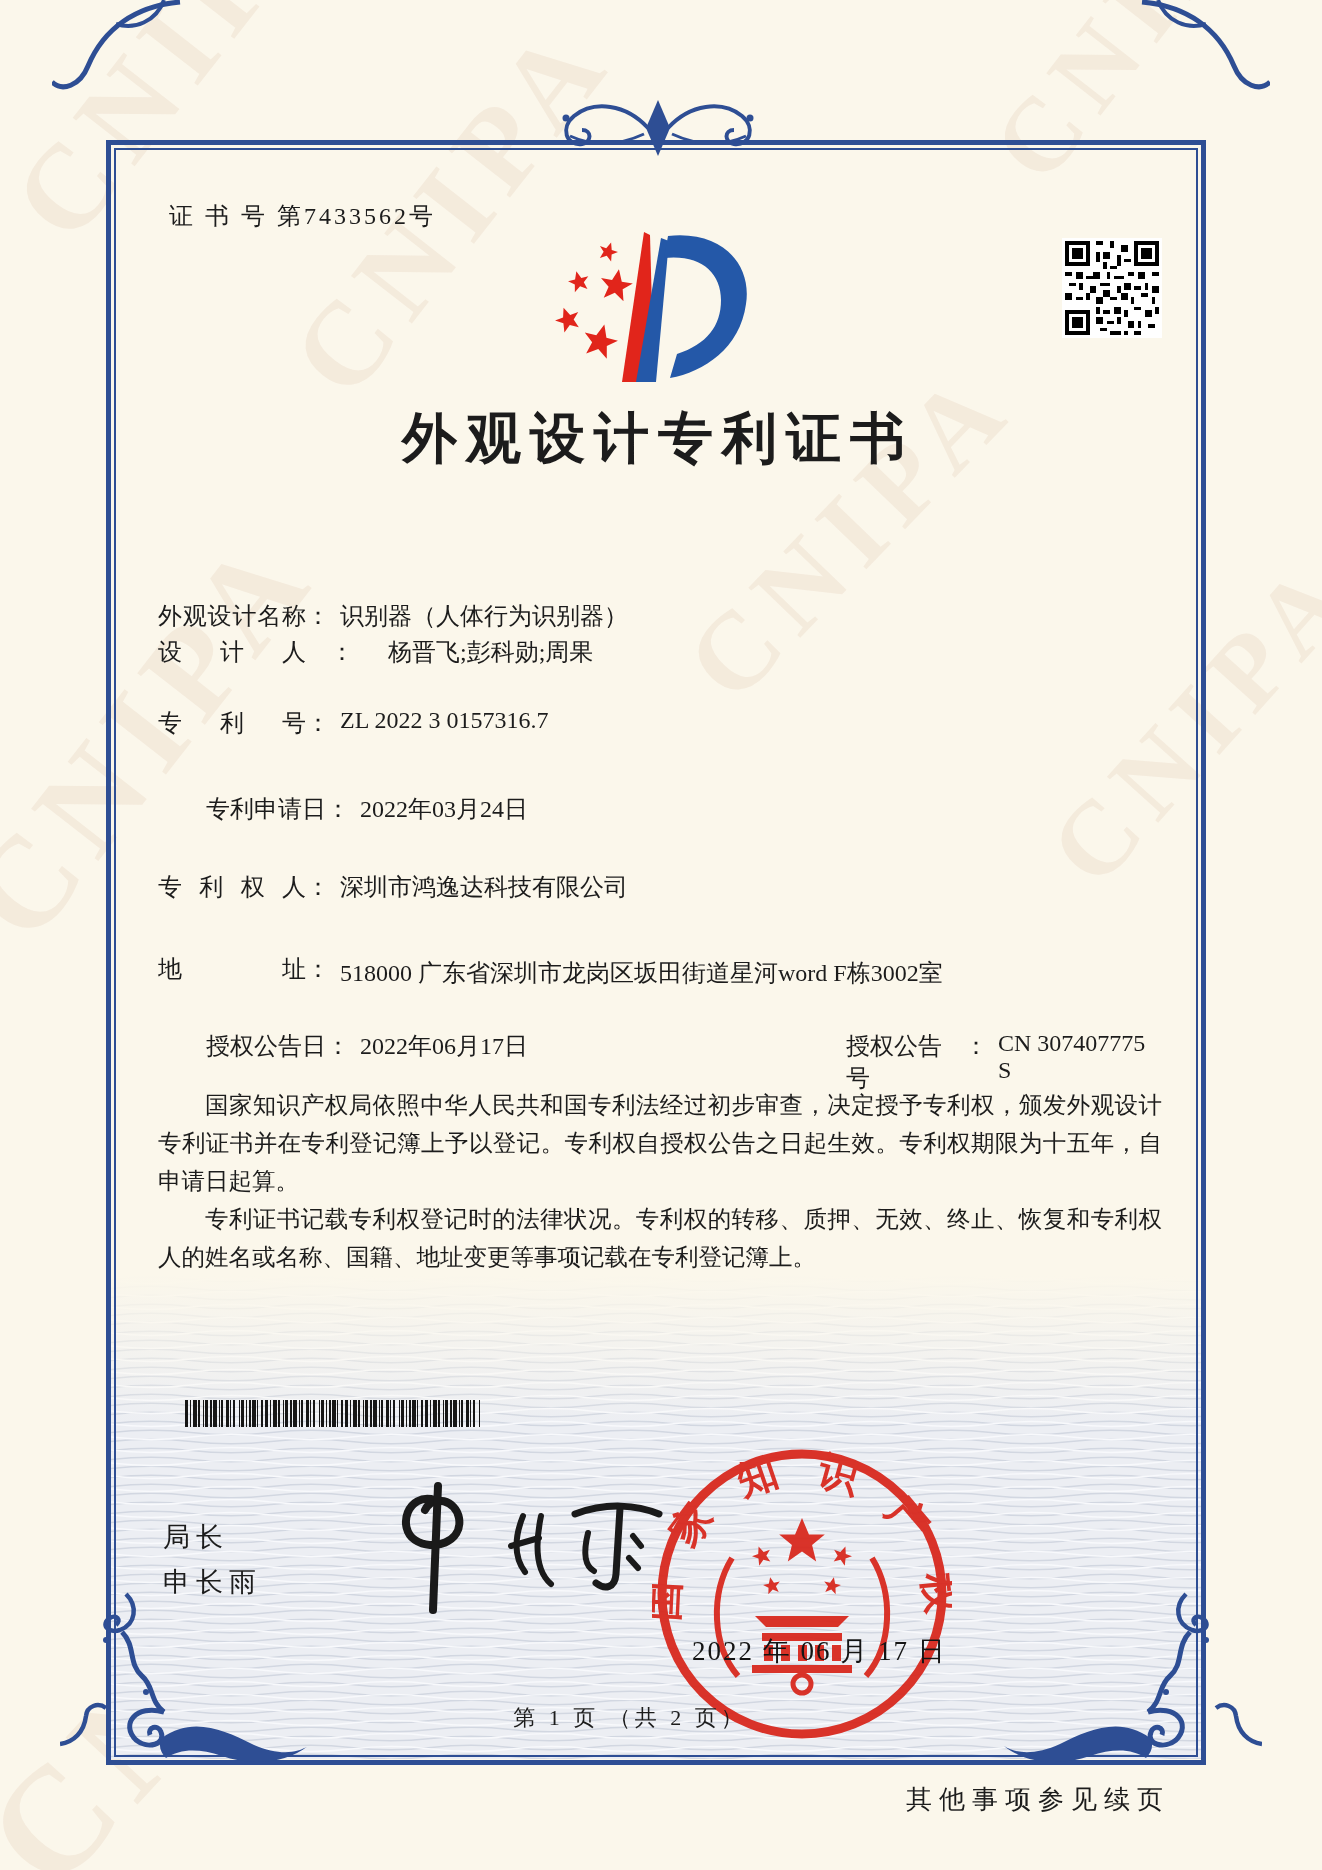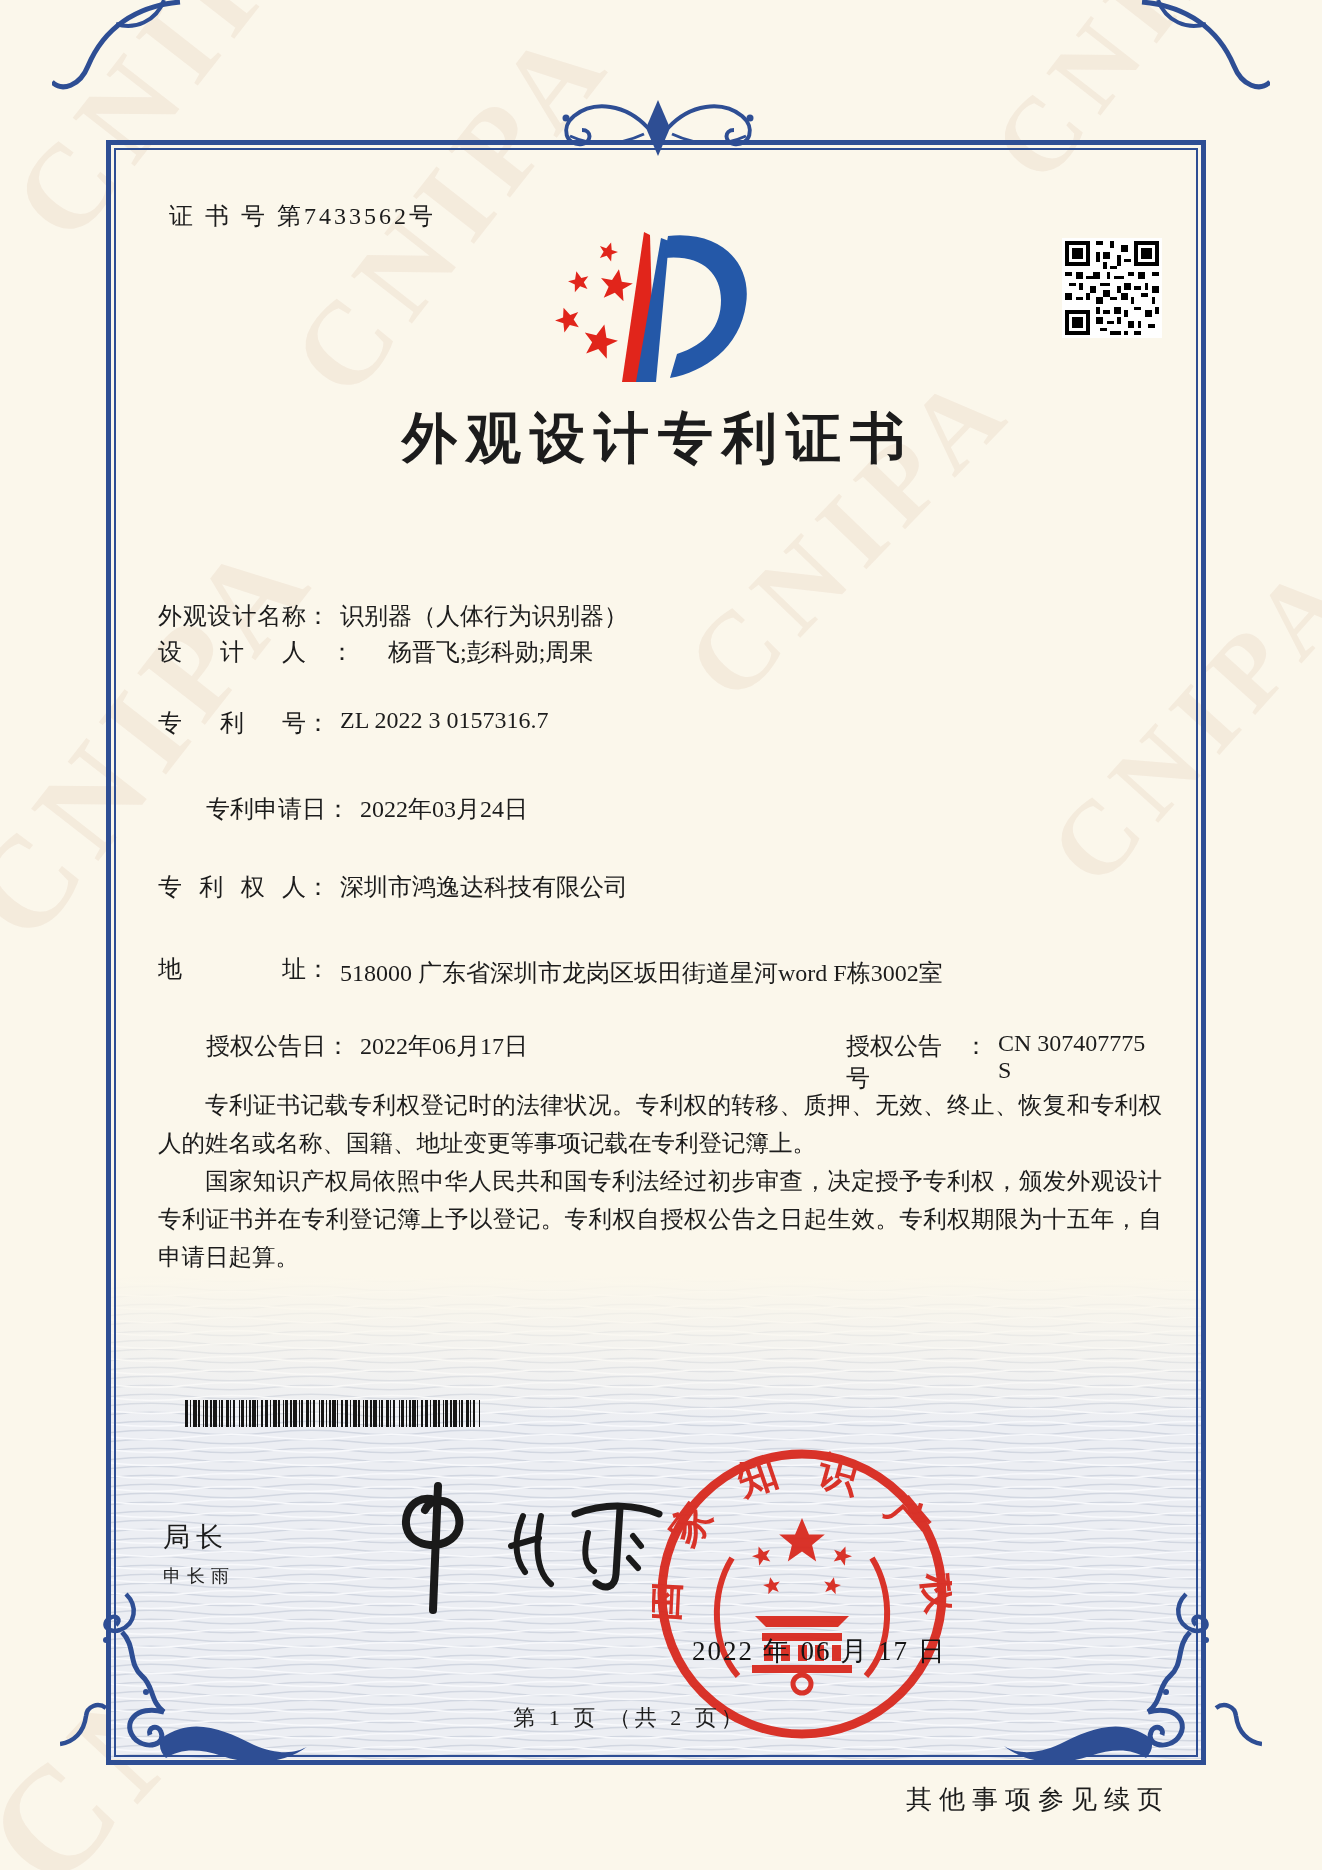--- a/index.html
+++ b/index.html
@@ -31,21 +31,21 @@
   .val-wrap{margin-left:10px;width:630px;line-height:40px;}
   .grant2{position:absolute;left:640px;top:0;display:flex;font-size:24px;}
   
   .paras{position:absolute;left:158px;top:1086px;width:1004px;font-size:23.5px;
          line-height:38px;text-align:justify;}
   .paras p{margin:0;text-indent:2em;}
   
   .barcode{position:absolute;left:185px;top:1400px;}
   .signer-title{position:absolute;left:163px;top:1519px;font-size:27px;letter-spacing:6px;
         font-family:"Liberation Sans","DejaVu Sans",sans-serif;font-weight:500;}
-  .signer-name{position:absolute;left:163px;top:1564px;font-size:18px;letter-spacing:6px;
+  .signer-name{position:absolute;left:163px;top:1564px;font-size:27px;letter-spacing:6px;
         font-family:"Liberation Sans","DejaVu Sans",sans-serif;font-weight:500;}
   .signature{position:absolute;left:375px;top:1478px;}
   .seal{position:absolute;left:652px;top:1444px;opacity:.95;}
   .seal-date{position:absolute;left:692px;top:1633px;font-size:27px;letter-spacing:2px;color:#141414;}
   .page-note{position:absolute;left:110px;top:1703px;width:1040px;text-align:center;
         font-size:22px;letter-spacing:4px;}
   .cont-note{position:absolute;left:110px;top:1782px;width:1060px;text-align:right;
         font-size:26px;letter-spacing:7px;}
 </style>
 </head>
@@ -257,22 +257,22 @@
       <span>：</span>
     <span class="val">2022年06月17日</span>
     <span class="grant2">
       <span class="lbl5">授权公告号</span>
         <span>：</span>
       <span class="val">CN 307407775 S</span>
     </span>
   </div>
 
   <div class="paras">
+    <p>国家知识产权局依照中华人民共和国专利法经过初步审查，决定授予专利权，颁发外观设计专利证书并在专利登记簿上予以登记。专利权自授权公告之日起生效。专利权期限为十五年，自申请日起算。</p>
     <p>专利证书记载专利权登记时的法律状况。专利权的转移、质押、无效、终止、恢复和专利权人的姓名或名称、国籍、地址变更等事项记载在专利登记簿上。</p>
-    <p>国家知识产权局依照中华人民共和国专利法经过初步审查，决定授予专利权，颁发外观设计专利证书并在专利登记簿上予以登记。专利权自授权公告之日起生效。专利权期限为十五年，自申请日起算。</p>
   </div>
 
   <svg class="barcode" width="296" height="27" viewBox="0 0 296 27">
     <line x1="0" y1="13.5" x2="296" y2="13.5" stroke="#161616" stroke-width="27" stroke-dasharray="3 2 1 2 4 1 2 3 1 1 3 2 2 1 4 2 1 1 2 3 3 1 1 2 2 4 1 1 3 2 1 2 2 1 4 1 1 3 2 2"></line>
   </svg>
 
   <div class="signer-title">局长</div>
   <div class="signer-name">申长雨</div>
 
   <svg class="signature" width="300" height="150" viewBox="0 0 300 150">

